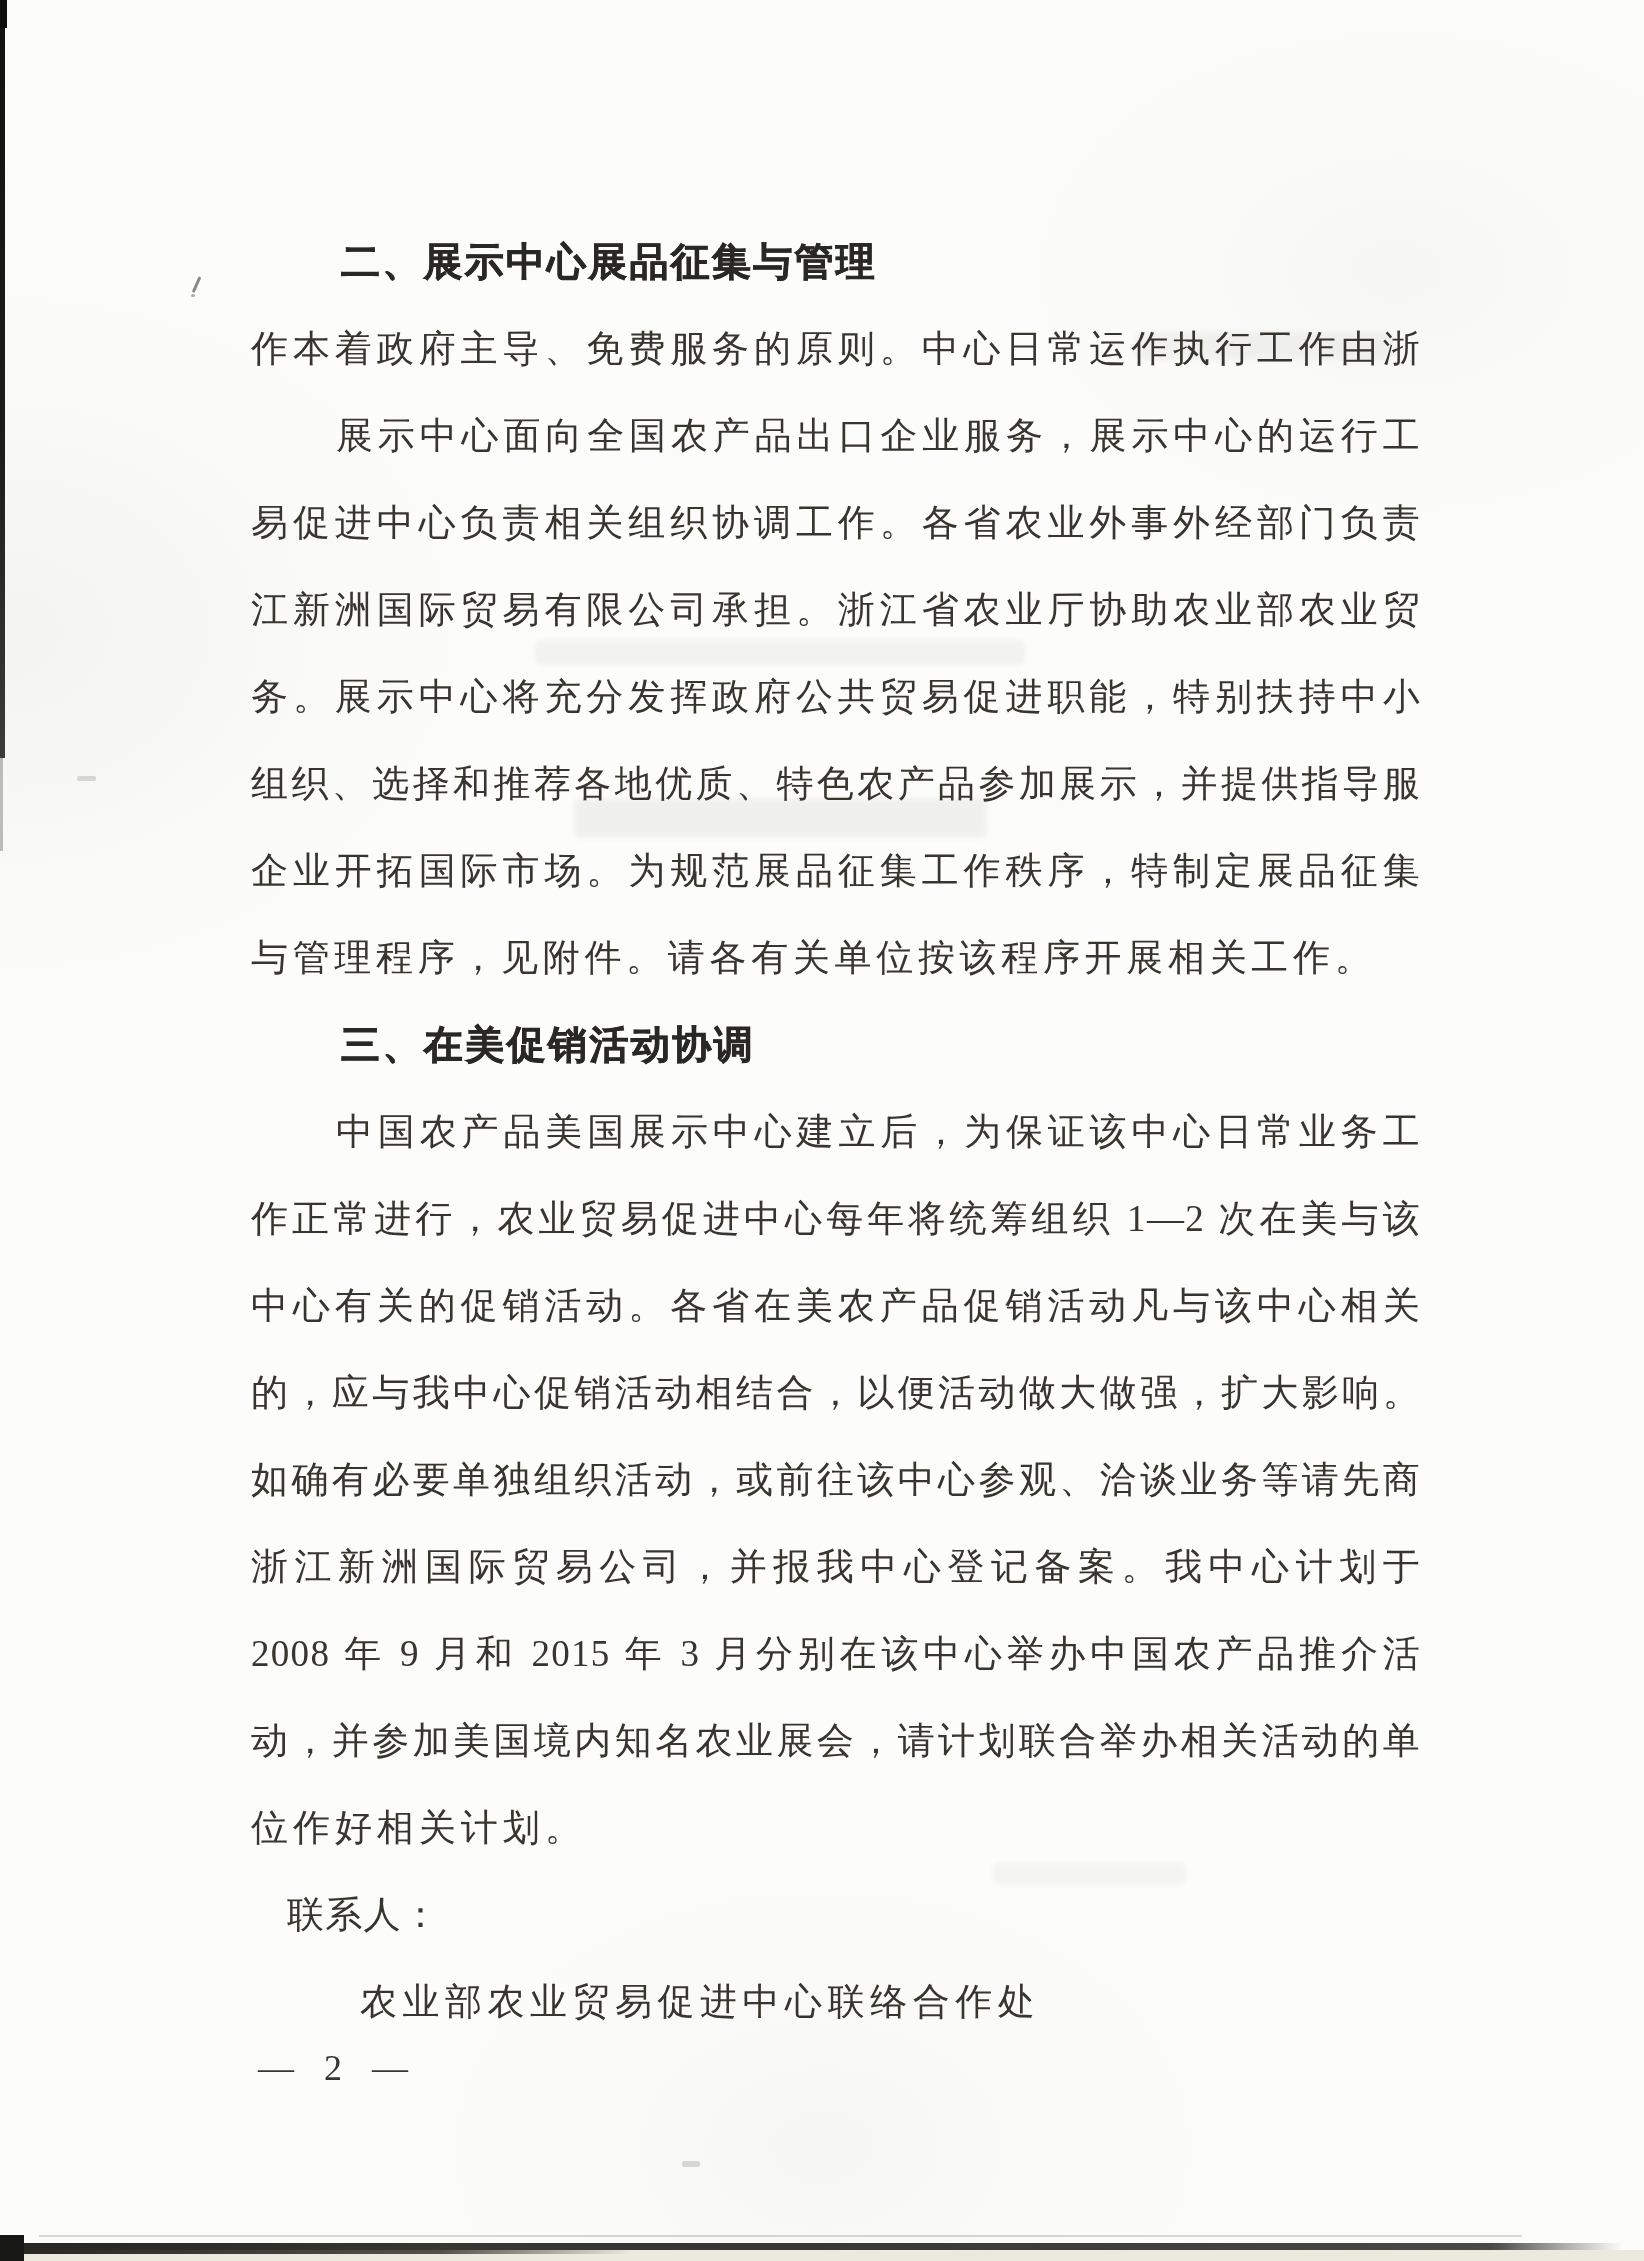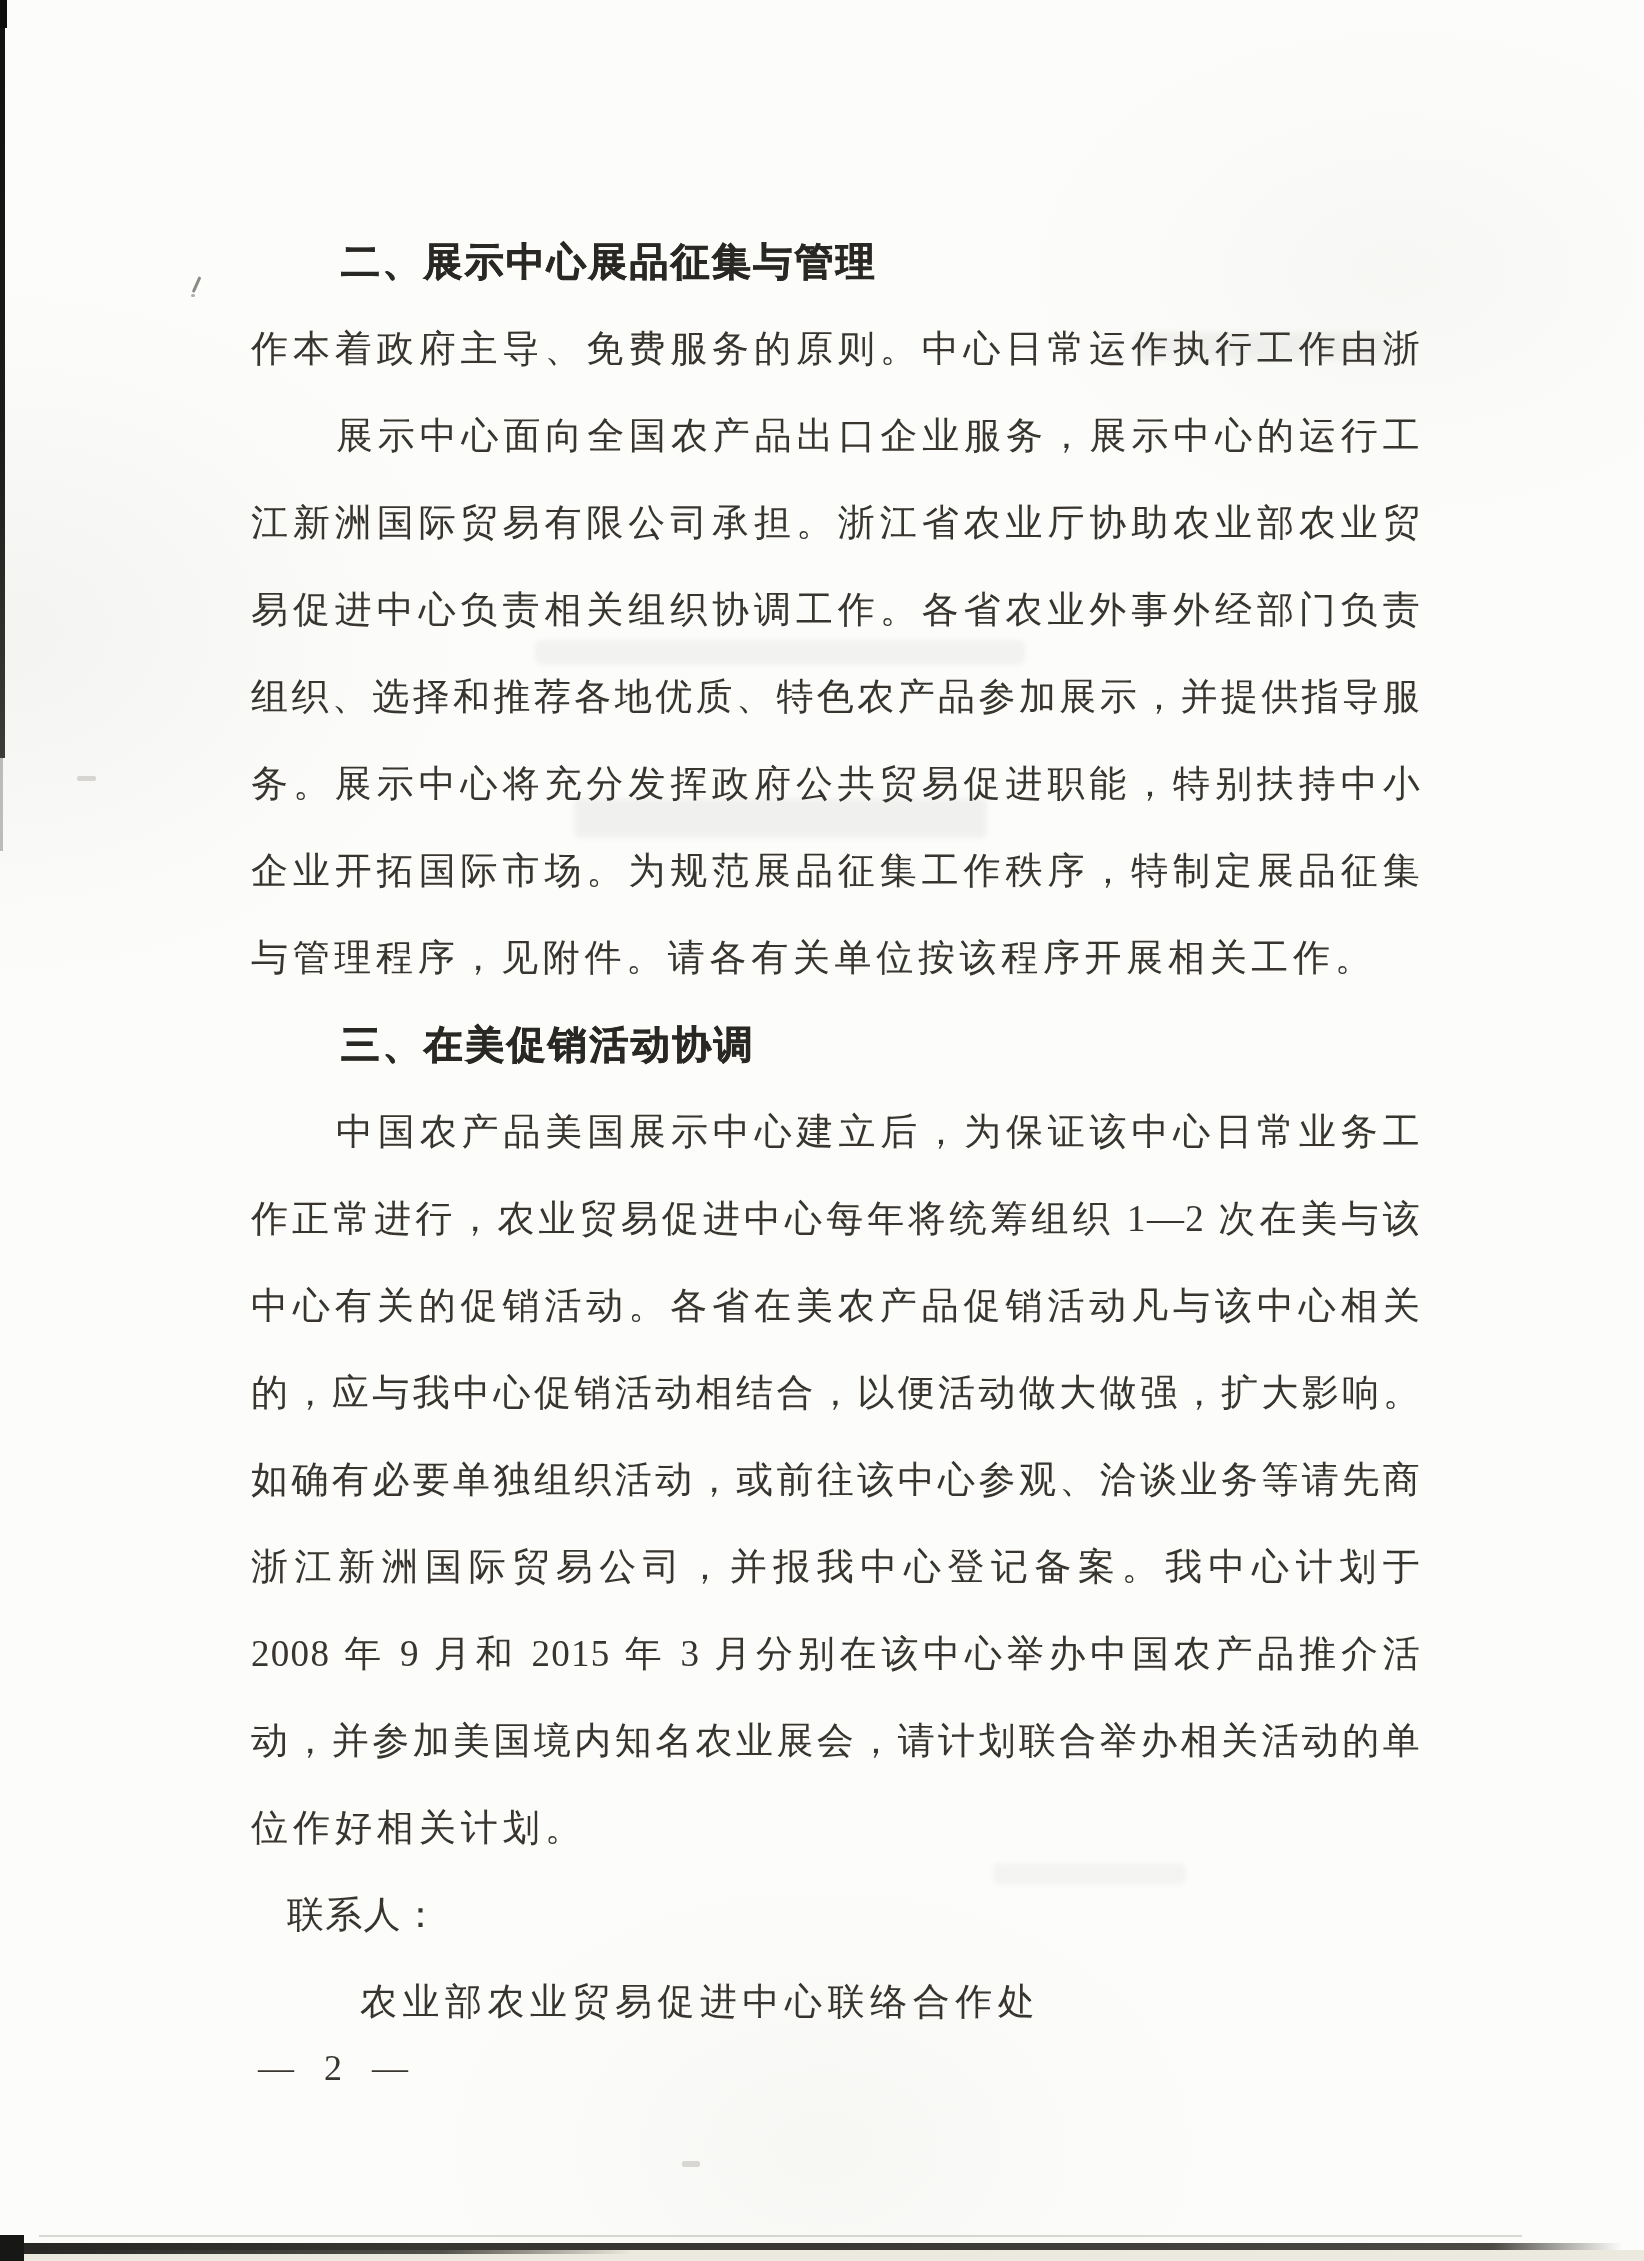--- a/index.html
+++ b/index.html
@@ -129,24 +129,24 @@
   <div class="artifact tick-dot"></div>
   <div class="artifact speck1"></div>
   <div class="artifact speck2"></div>
 
   <div class="textcol">
 
     <div class="line heading h1-width">二、展示中心展品征集与管理</div>
 
     <div class="line w-full">作本着政府主导、免费服务的原则。中心日常运作执行工作由浙</div>
     <div class="line w-full first">展示中心面向全国农产品出口企业服务，展示中心的运行工</div>
+    <div class="line w-full">易促进中心负责相关组织协调工作。各省农业外事外经部门负责</div>
     <div class="line w-full">江新洲国际贸易有限公司承担。浙江省农业厅协助农业部农业贸</div>
-    <div class="line w-full">易促进中心负责相关组织协调工作。各省农业外事外经部门负责</div>
+    <div class="line w-full">务。展示中心将充分发挥政府公共贸易促进职能，特别扶持中小</div>
     <div class="line w-full">组织、选择和推荐各地优质、特色农产品参加展示，并提供指导服</div>
-    <div class="line w-full">务。展示中心将充分发挥政府公共贸易促进职能，特别扶持中小</div>
     <div class="line w-full">企业开拓国际市场。为规范展品征集工作秩序，特制定展品征集</div>
     <div class="line w-1740">与管理程序，见附件。请各有关单位按该程序开展相关工作。</div>
 
     <div class="line heading h2-width">三、在美促销活动协调</div>
 
     <div class="line w-full first">中国农产品美国展示中心建立后，为保证该中心日常业务工</div>
     <div class="line w-full">作正常进行，农业贸易促进中心每年将统筹组织 1—2 次在美与该</div>
     <div class="line w-full">中心有关的促销活动。各省在美农产品促销活动凡与该中心相关</div>
     <div class="line w-full">的，应与我中心促销活动相结合，以便活动做大做强，扩大影响。</div>
     <div class="line w-full">如确有必要单独组织活动，或前往该中心参观、洽谈业务等请先商</div>

